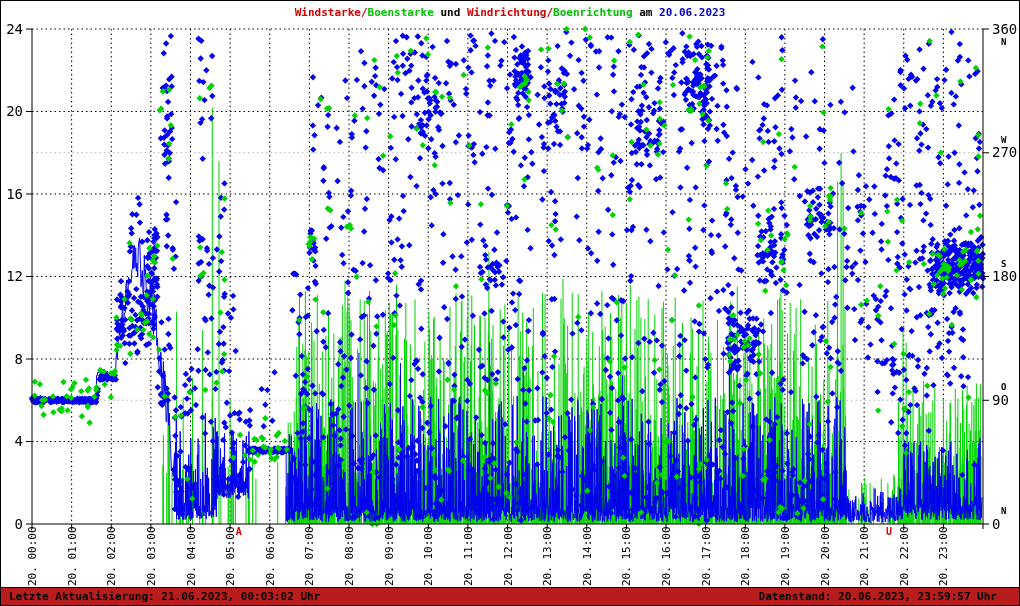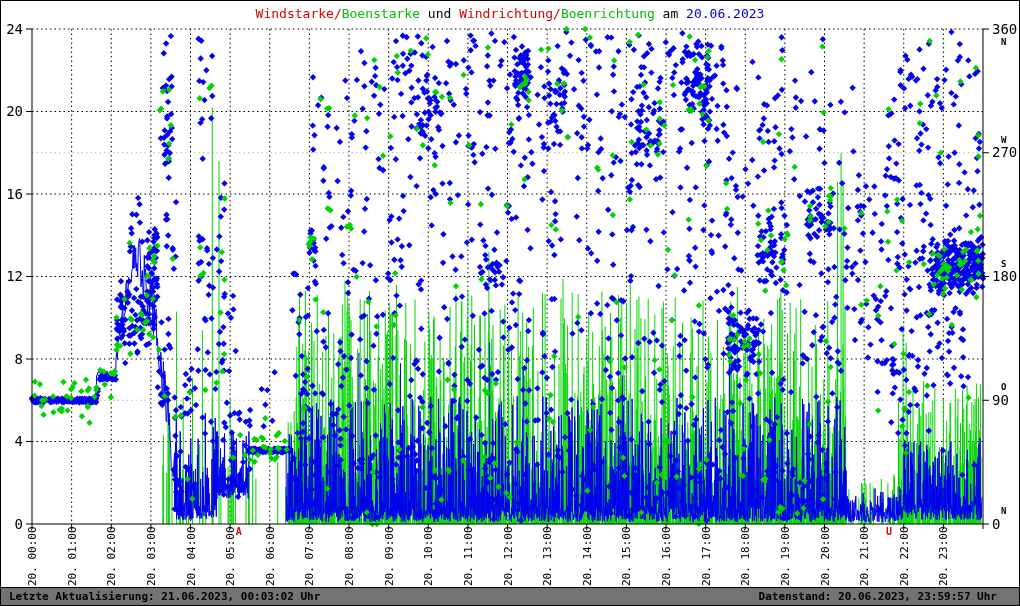--- a/index.html
+++ b/index.html
@@ -1,25 +1,25 @@
 <!DOCTYPE html>
 <html><head>
 <meta charset="utf-8">
 <style>
   html,body{margin:0;padding:0;background:#fff;}
   .frame{position:relative;width:1020px;height:606px;box-sizing:border-box;
          border:1px solid #000;background:#fff;overflow:hidden;
          font-family:"DejaVu Sans Mono",monospace;}
   .title{position:absolute;top:5px;left:0;width:100%;text-align:center;
-         font-size:13px;font-weight:normal;letter-spacing:0;white-space:pre;}
+         font-size:11px;font-weight:bold;letter-spacing:0;white-space:pre;}
   .title span{white-space:pre;}
   #chart-svg{position:absolute;top:0;left:0;}
   svg text{font-family:"DejaVu Sans Mono",monospace;fill:#000;}
   .footer{position:absolute;left:0;bottom:0;width:100%;height:17px;
-          border-top:1px solid #000;box-sizing:content-box;background:#737373;
+          border-top:1px solid #000;box-sizing:content-box;background:#b91c1c;
           font-size:11px;font-weight:bold;line-height:16px;}
   .footer .fl{position:absolute;left:8px;top:1px;}
   .footer .fr{position:absolute;right:22px;top:1px;}
 </style>
 </head>
 <body>
 
 <div class="frame">
   <svg id="chart-svg" width="1020" height="589" viewBox="0 0 1020 589">
       <g>

